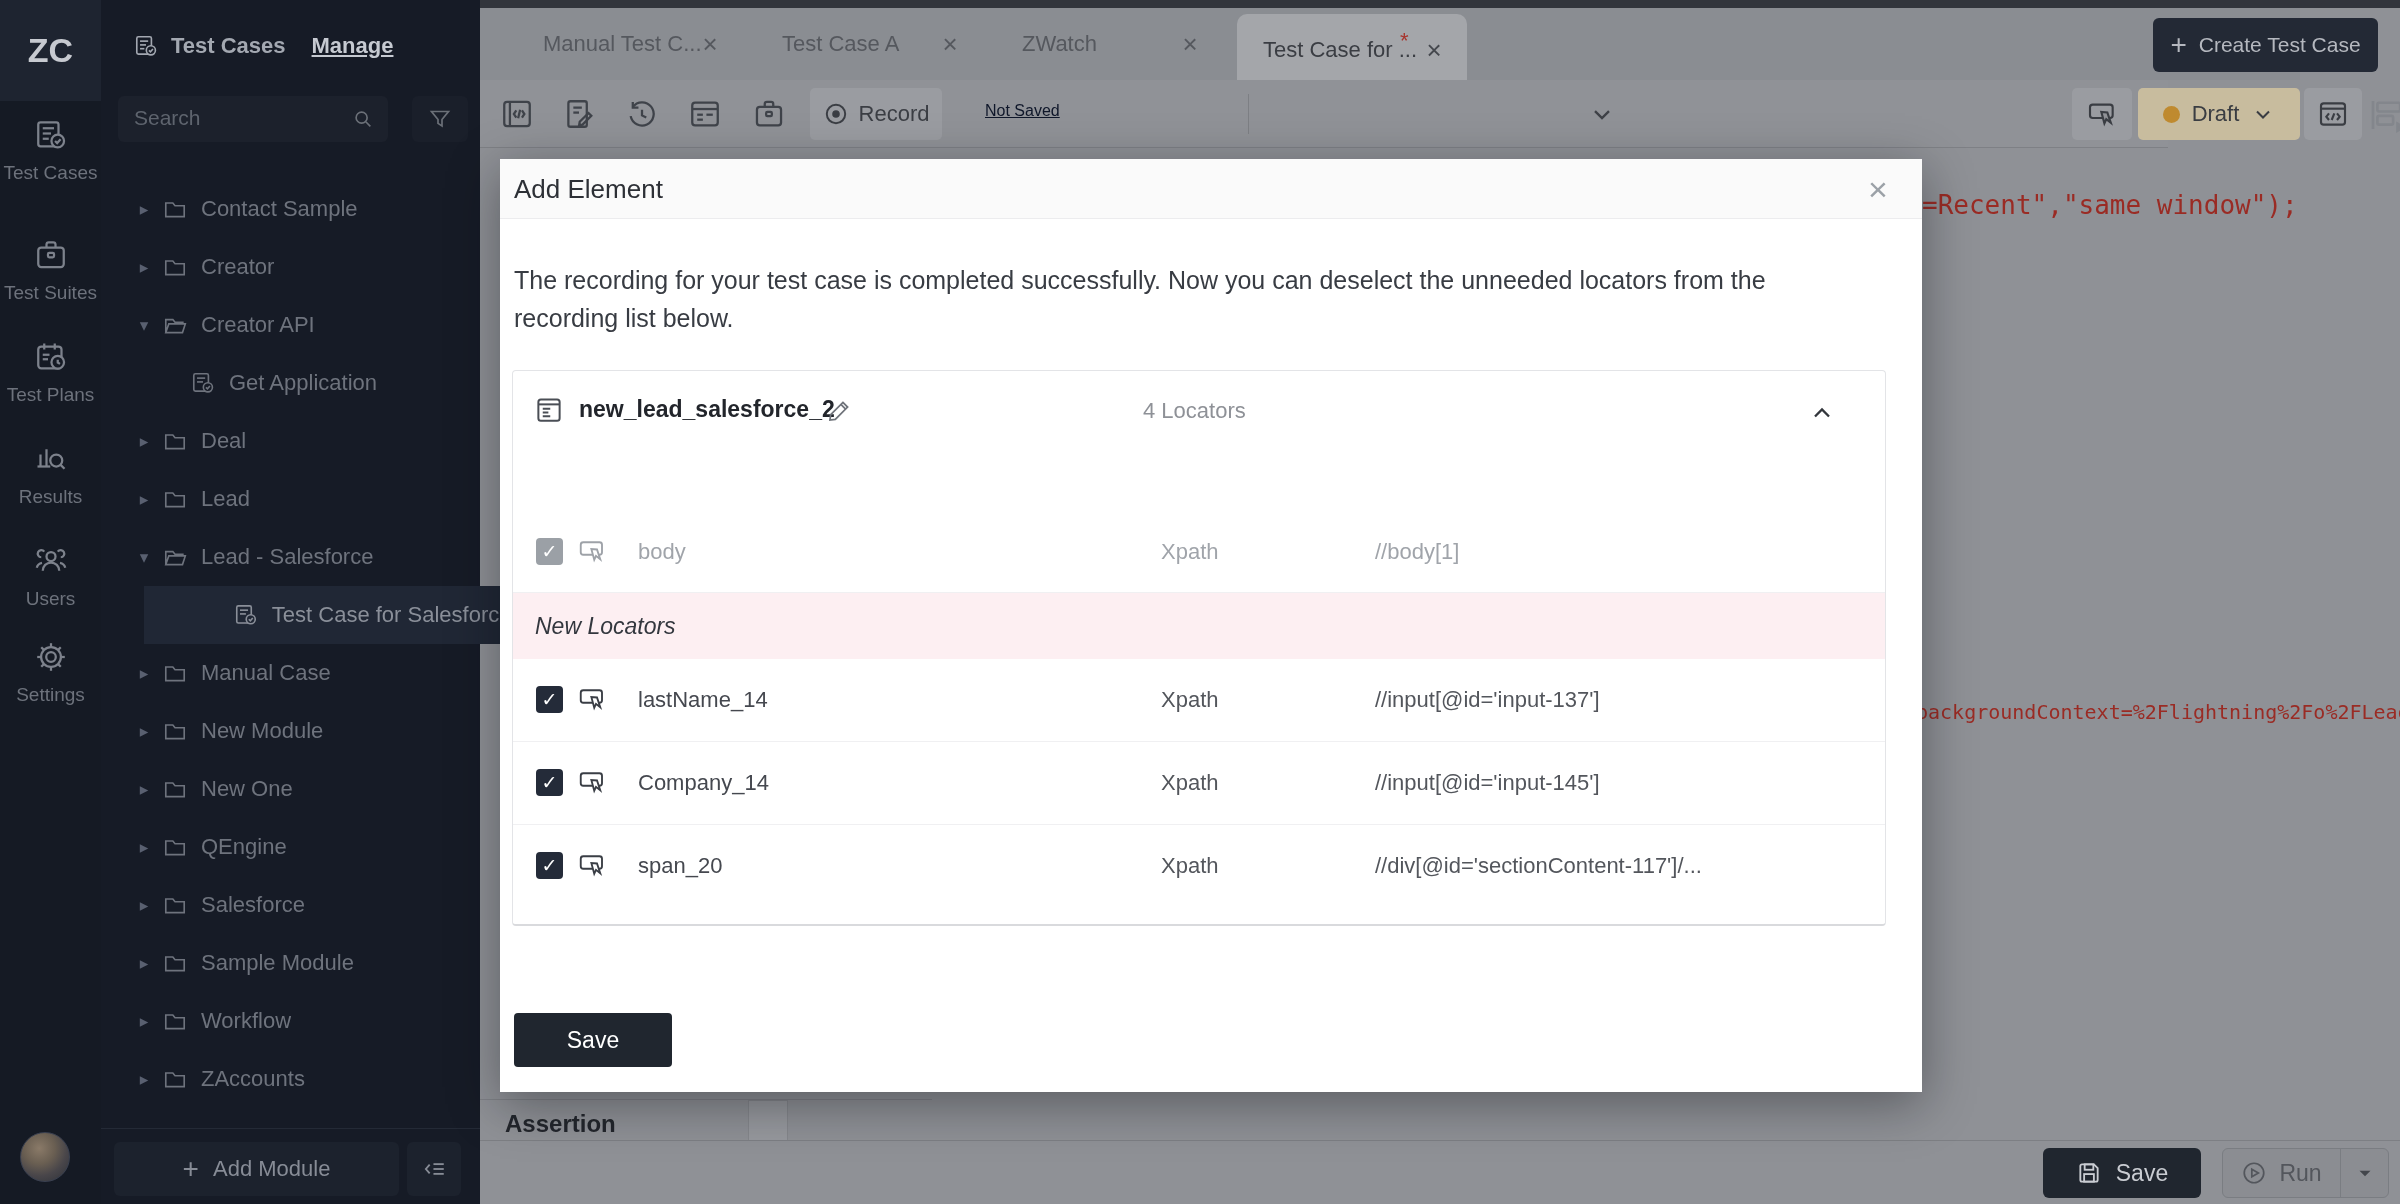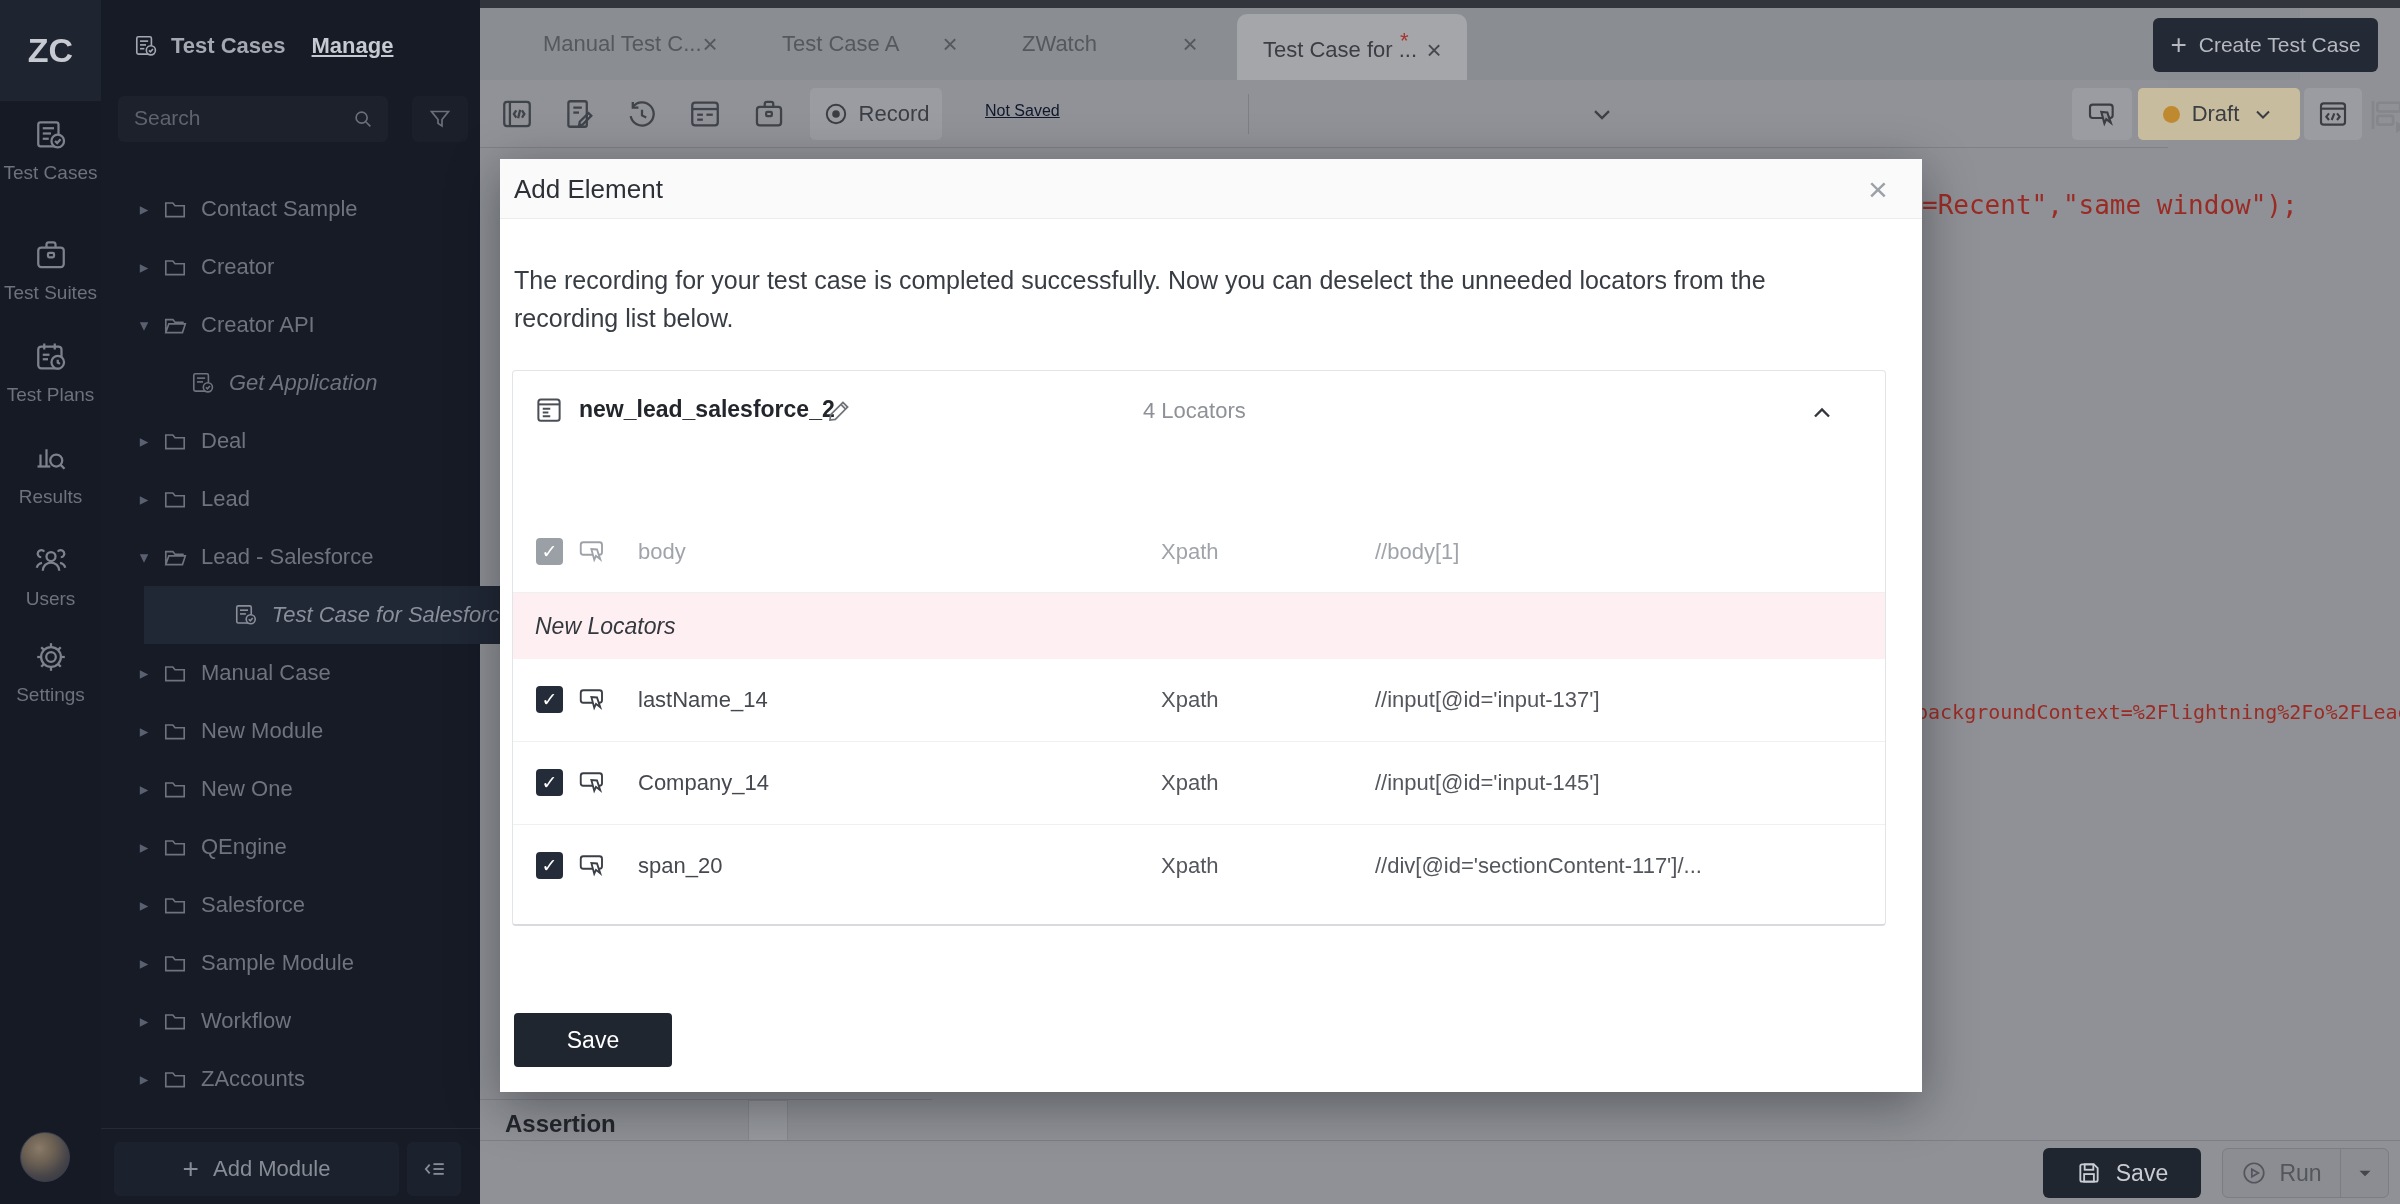--- a/index.html
+++ b/index.html
@@ -30,21 +30,21 @@
                       color:#9ea3ac; font-size:21px; padding-left:16px; font-family:"Liberation Sans",sans-serif; }
   #search-box input::placeholder { color:#5e646e; }
   #search-icon { position:absolute; right:14px; top:12px; }
   #filter-btn { position:absolute; left:294px; top:0; width:56px; height:46px; background:#1a1f2a; border-radius:6px;
                 display:flex; align-items:center; justify-content:center; cursor:pointer; }
   .tree-row { position:absolute; left:0; width:379px; height:58px; display:flex; align-items:center; cursor:pointer; }
   .tree-row.selected { background:#202735;margin-left:43px; }
   .caret { width:20px; margin-left:33px; font-size:17px; color:#596070; text-align:center; }
   .tree-row .ficon { margin-left:8px; }
   .tree-row .tlabel { margin-left:13px; font-size:22px; color:#6e737d; white-space:nowrap; overflow:hidden; }
-  .tree-row.child { padding-left:0;font-style:italic; }
+  .tree-row.child { padding-left:0; }
   .tree-row.child .ficon { margin-left:89px; }
   #sb-footer { position:absolute; left:0; top:1128px; width:379px; height:76px; border-top:1px solid #242a36; }
   #add-module { position:absolute; left:13px; top:13px; width:285px; height:54px; background:#1c222d; border-radius:6px;
                 display:flex; align-items:center; justify-content:center; gap:14px; color:#878c96; font-size:22px; cursor:pointer; }
   #collapse-btn { position:absolute; left:306px; top:13px; width:54px; height:54px; background:#1c222d; border-radius:6px;
                   display:flex; align-items:center; justify-content:center; cursor:pointer; }
 
   
   #main { position:absolute; left:480px; top:0; width:1920px; height:1204px; background:#8f9196; overflow:hidden; }
   #topstrip { position:absolute; left:0; top:0; width:1920px; height:8px; background:#32353c; }

